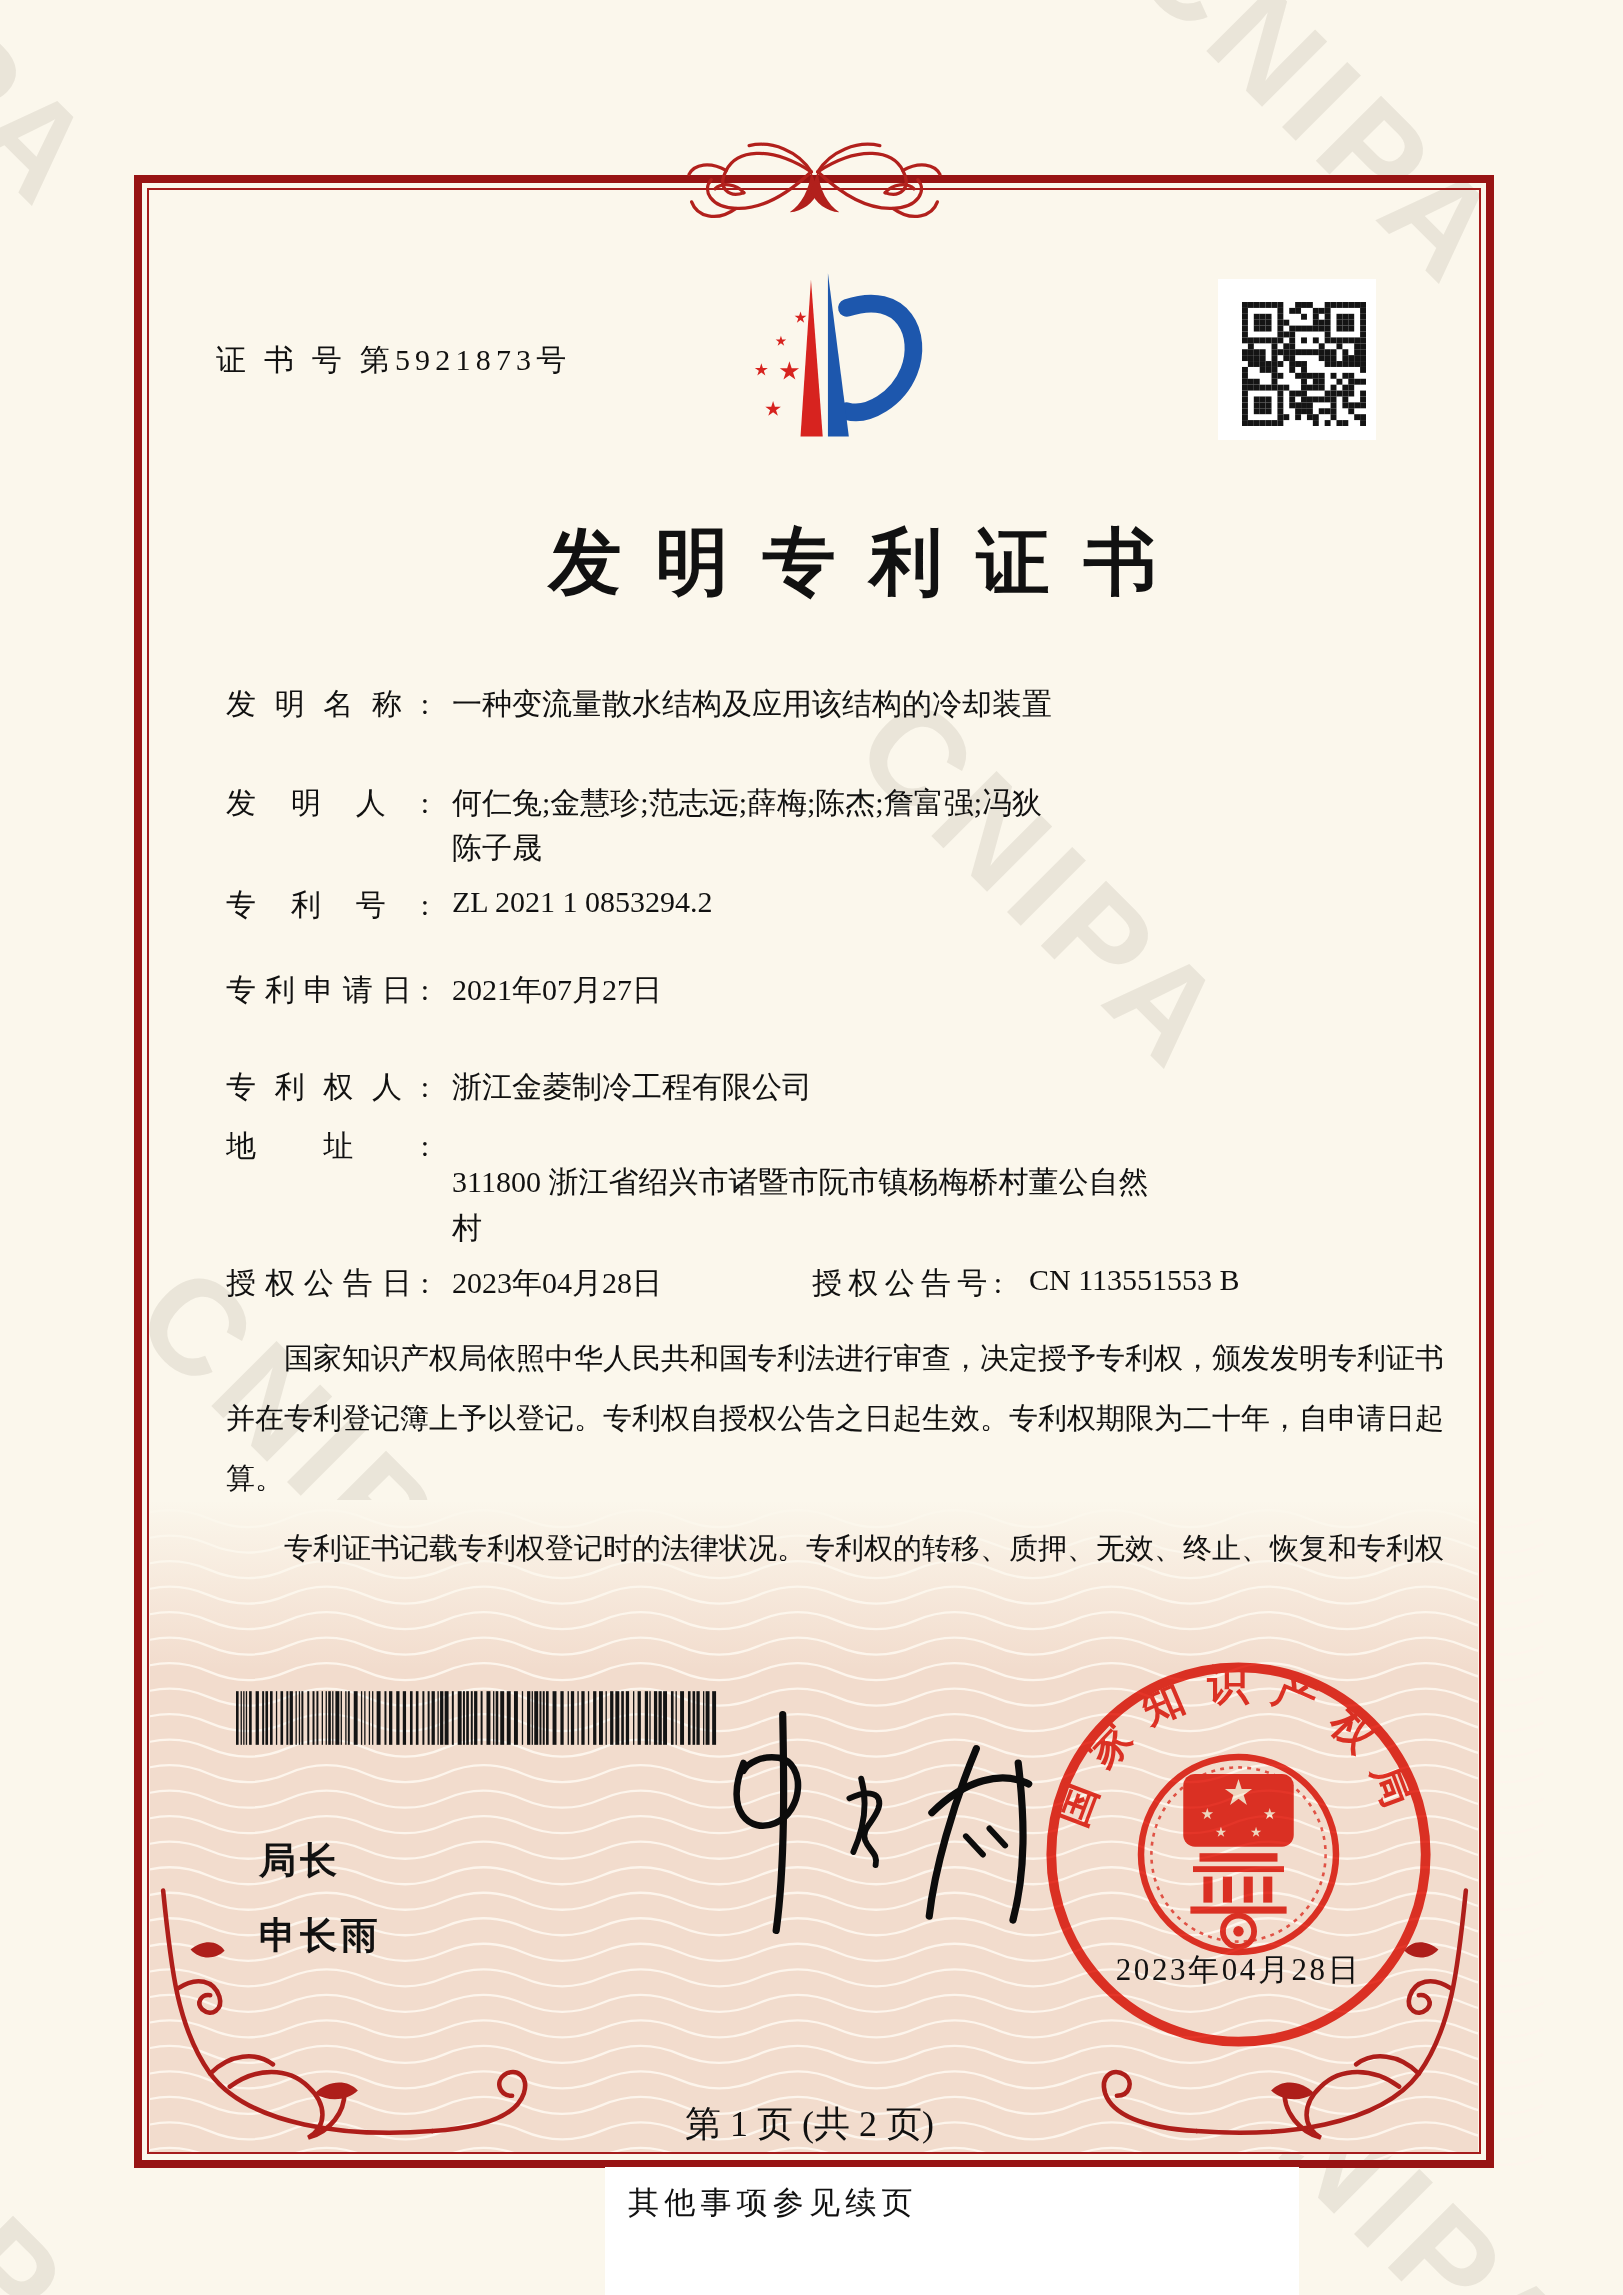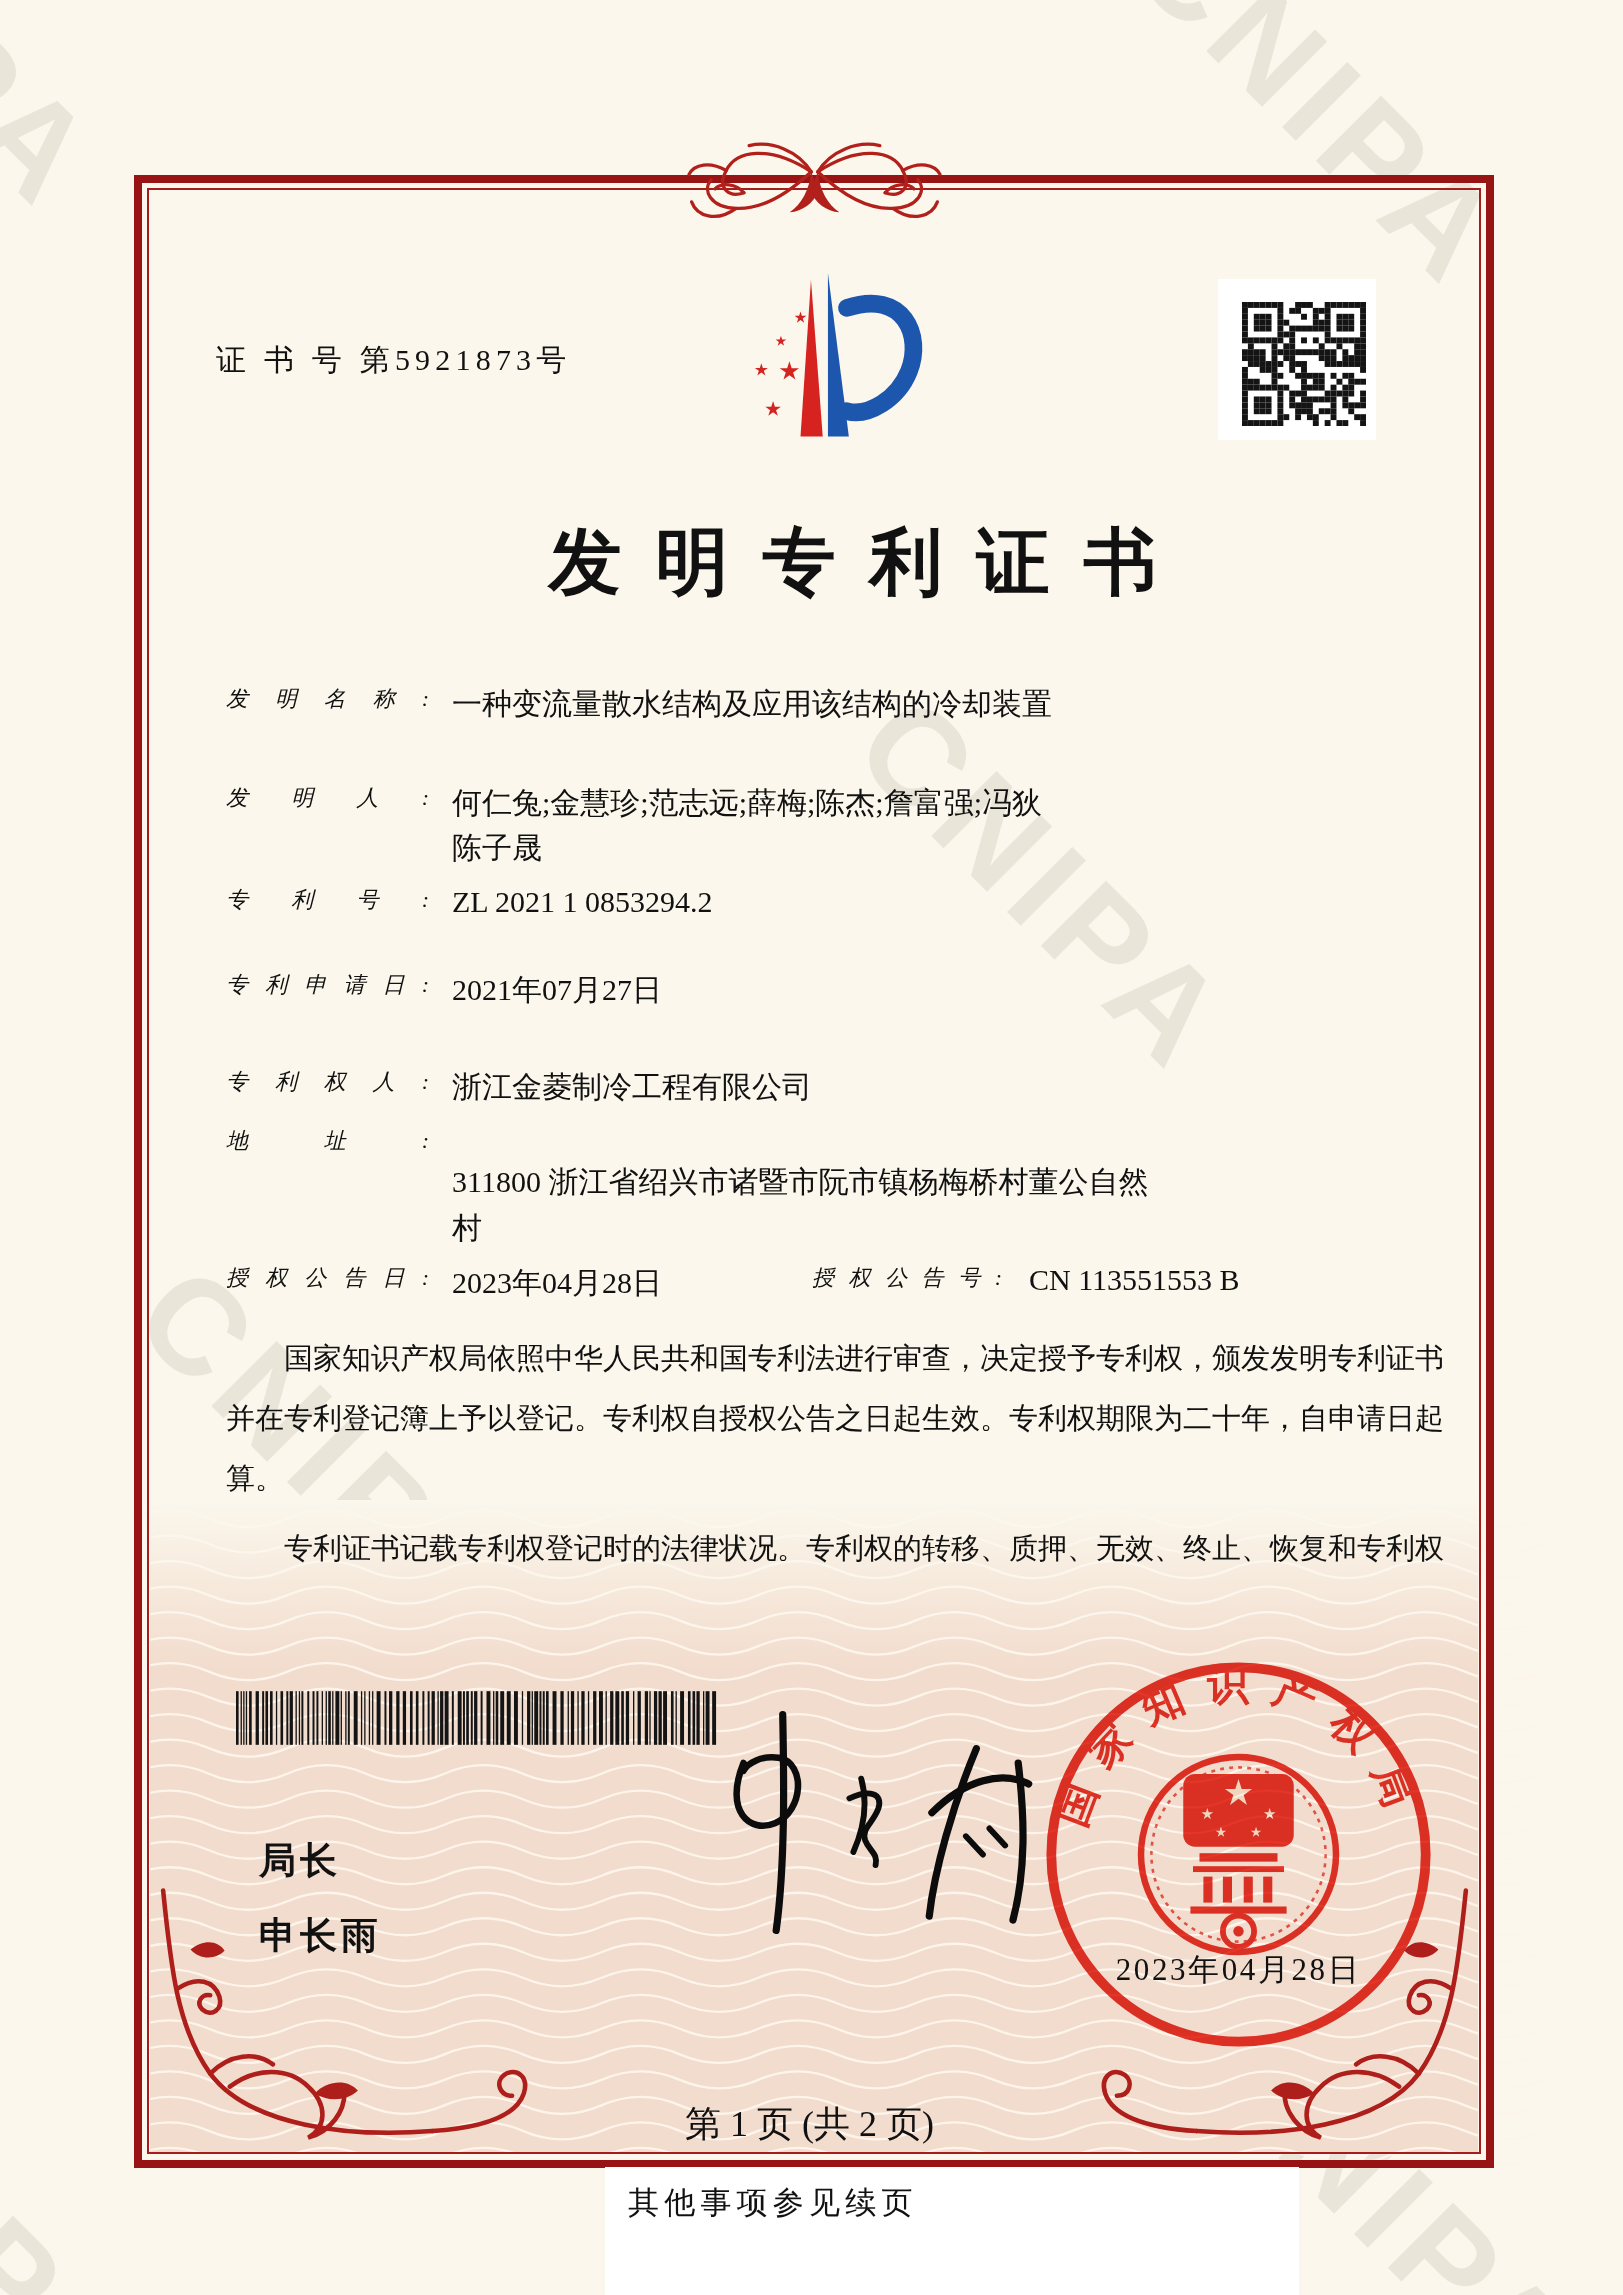--- a/index.html
+++ b/index.html
@@ -15,22 +15,22 @@
       border:8.5px solid #981414;box-sizing:border-box;z-index:3;}
   .frame-inner{left:147px;top:188px;width:1334px;height:1966px;
       border:2.6px solid #a51c1c;box-sizing:border-box;z-index:3;}
   
   .panel{left:150px;top:1500px;width:1328px;height:654px;background:#f2dccd;z-index:2;}
   .panel-fade{left:150px;top:1500px;width:1328px;height:170px;
       background:linear-gradient(#fbf7ec,rgba(251,247,236,0));z-index:2;}
   .cert-no{left:216px;top:312px;font-size:30px;letter-spacing:5.2px;z-index:5;margin-top:28px;}
   .doc-title{left:0;top:514px;width:1623px;text-align:center;font-size:73px;
       font-weight:bold;letter-spacing:34px;text-indent:34px;z-index:5;padding-left:41px;}
-  .lbl{position:absolute;width:203px;font-size:22px;text-align:justify;
-      text-align-last:justify;z-index:5;font-style:italic;}
+  .lbl{position:absolute;width:203px;font-size:30px;text-align:justify;
+      text-align-last:justify;z-index:5;}
   .val{position:absolute;font-size:30px;white-space:nowrap;z-index:5;text-align:center;}
   .paras{left:226px;width:1217px;font-size:29px;line-height:60px;z-index:5;}
   .paras div{white-space:nowrap;}
   .ind{text-indent:2em;}
   .officer{position:absolute;left:247px;font-family:"Liberation Sans","DejaVu Sans",sans-serif;
       font-weight:bold;font-size:37px;letter-spacing:3.9px;z-index:5;margin-left:12px;}
   .qr-patch{left:1218px;top:279px;width:158px;height:161px;background:#fff;z-index:4;}
   .white-band{left:605px;top:2167px;width:694px;height:128px;background:#fff;z-index:4;}
   .page-num{left:646px;top:2100px;width:327px;text-align:center;font-size:36px;z-index:5;}
   .cont-note{left:628px;top:2182px;font-size:31px;letter-spacing:5.2px;z-index:6;}

